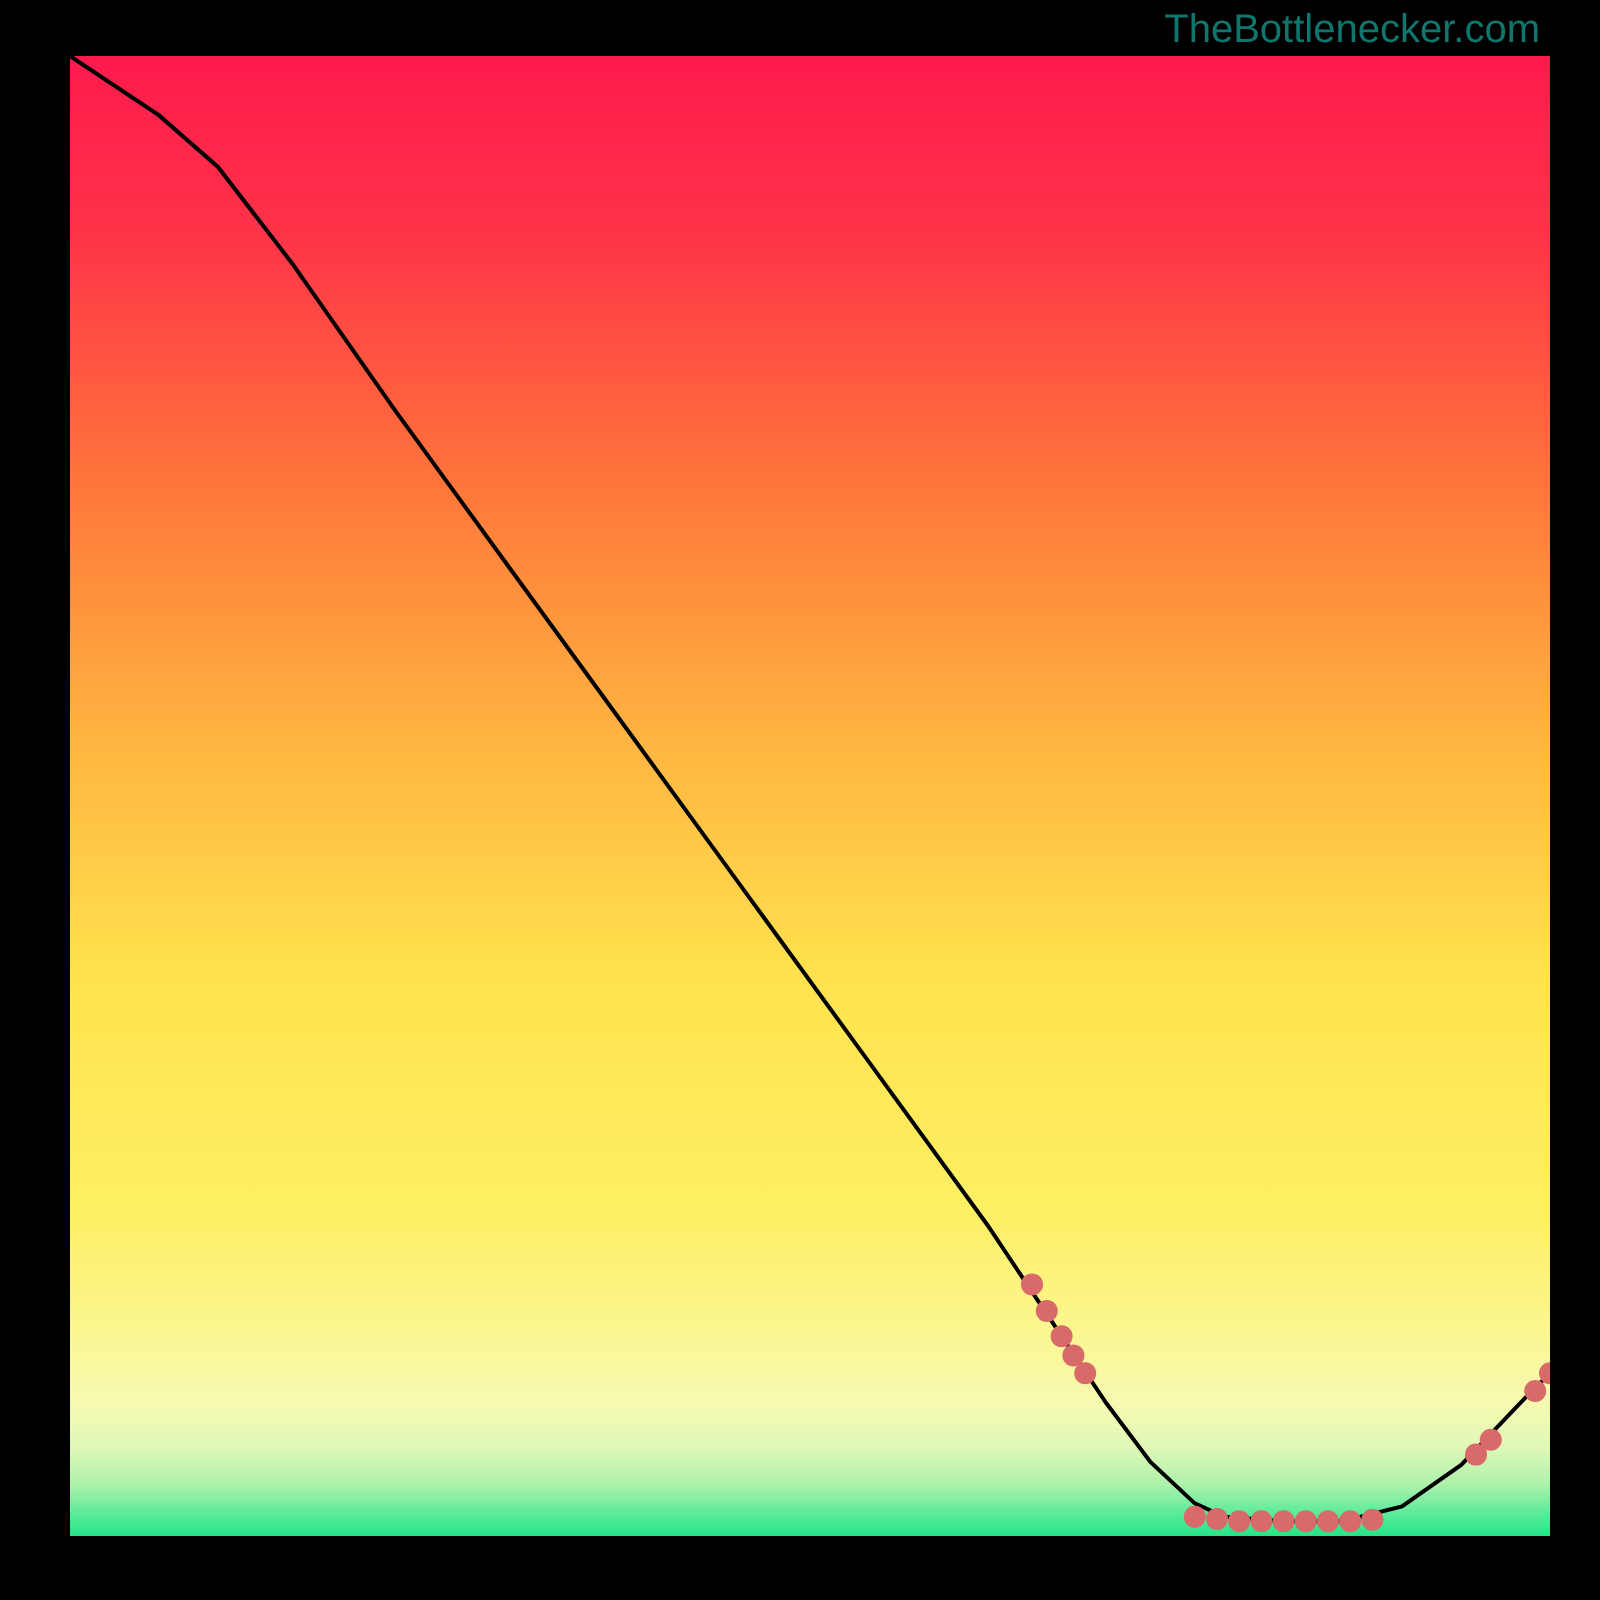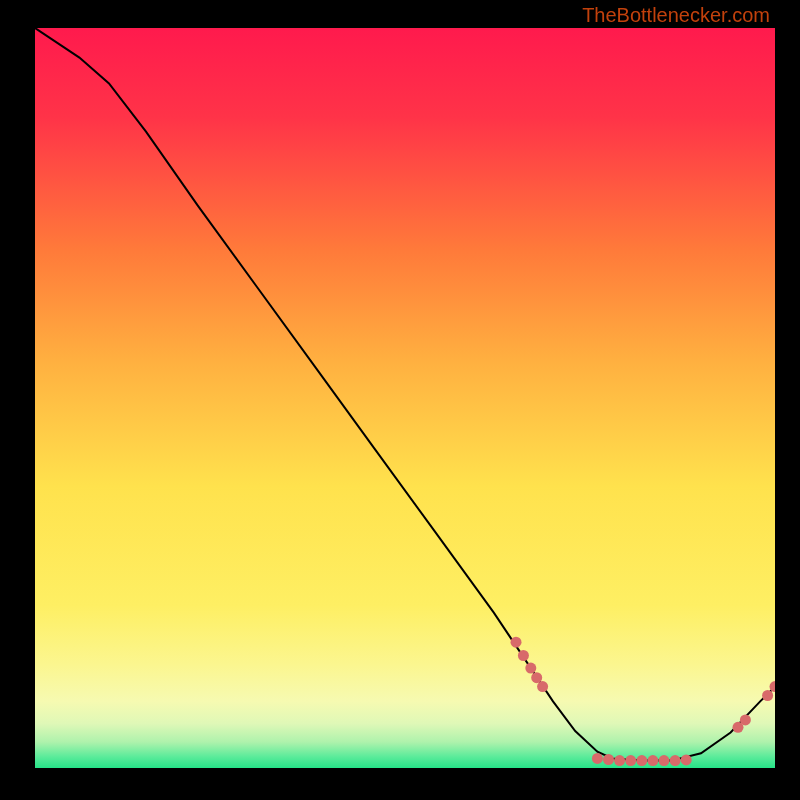--- a/index.html
+++ b/index.html
@@ -8,21 +8,21 @@
     height: 800px;
     background: #000;
     position: relative;
     font-family: Arial, sans-serif;
     overflow: hidden;
   }
   .watermark {
     position: absolute;
     top: 4px;
     right: 30px;
-    color: #c2410c;
+    color: #0f766e;
     font-size: 20px;
     z-index: 10;
   }
   .plot-area {
     position: absolute;
     left: 35px;
     top: 28px;
     width: 740px;
     height: 740px;
   }

